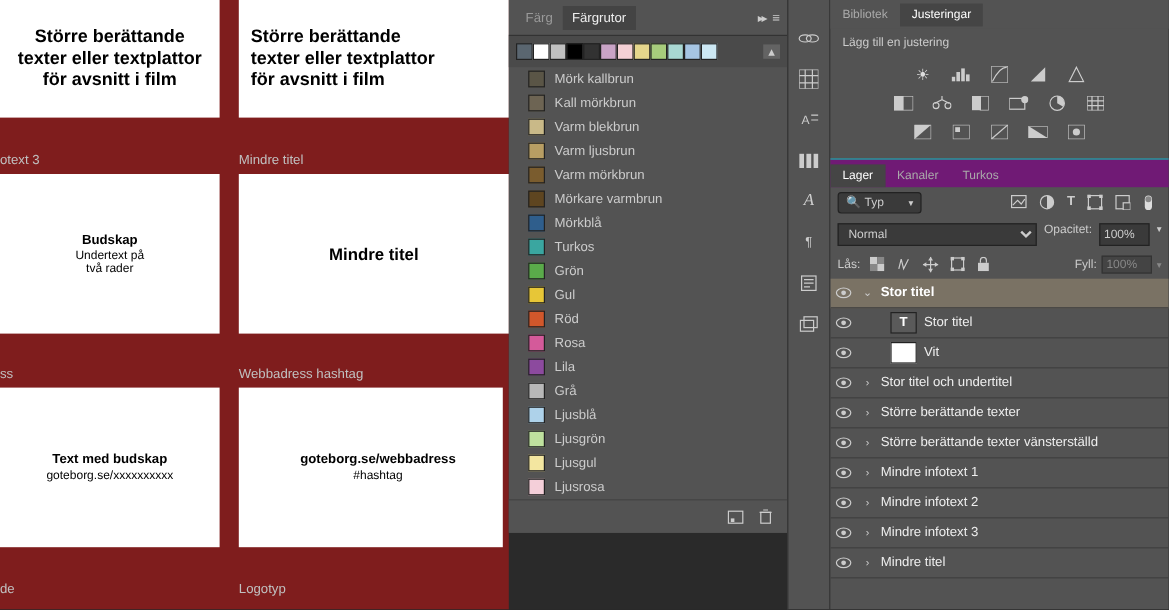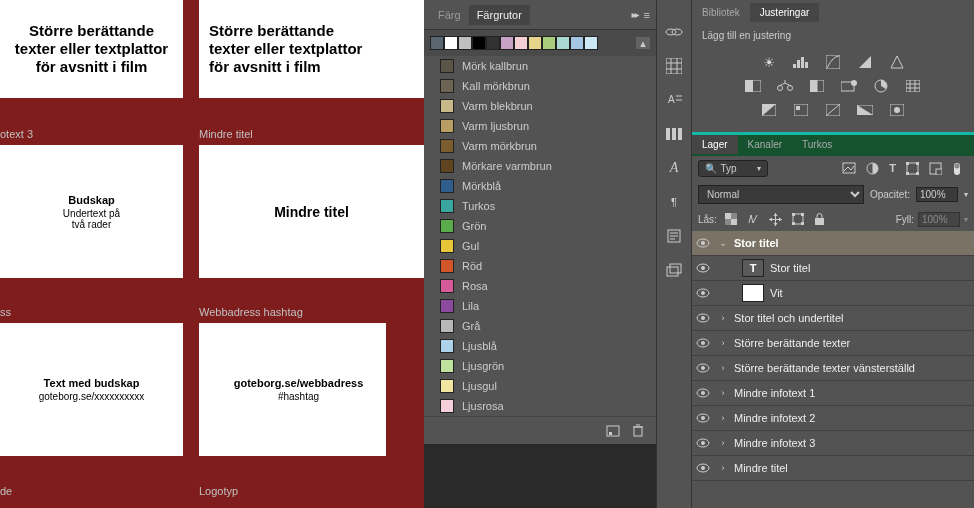--- a/index.html
+++ b/index.html
@@ -4,21 +4,21 @@
 <style>
 * { margin: 0; padding: 0; box-sizing: border-box; font-family: Arial, sans-serif; }
 body { background: #2a2a2a; width: 974px; height: 508px; overflow: hidden; position: relative; color: #ccc; font-size: 11px; }
 .canvas { position: absolute; left: 0; top: 0; width: 424px; height: 508px; background: #7f1d1d; }
 .artboard { background: #fff; position: absolute; color: #000; display: flex; flex-direction: column; align-items: center; justify-content: center; text-align: center; }
 .ab1 { left: 0; top: 0; width: 183px; height: 98px; }
 .ab2 { left: 199px; top: 0; width: 225px; height: 98px; padding: 10px; }
 .ab3 { left: 0; top: 145px; width: 183px; height: 133px; }
 .ab4 { left: 199px; top: 145px; width: 225px; height: 133px; }
 .ab5 { left: 0; top: 323px; width: 183px; height: 133px; }
-.ab6 { left: 199px; top: 323px; width: 187px; height: 133px; padding-left: 12px; }
+.ab6 { left: 199px; top: 323px; width: 220px; height: 133px; padding-left: 12px; }
 .ab-label { position: absolute; color: #c0c0c0; font-size: 11px; }
 .bold-title { font-weight: bold; font-size: 15px; line-height: 1.2; }
 .subtitle { font-size: 10px; margin-top: 2px; }
 .med-title { font-weight: bold; font-size: 14px; }
 .small-text { font-size: 11px; font-weight: bold; }
 .url-text { font-size: 10px; margin-top: 2px; }
 
 
 .swatches-panel { position: absolute; left: 424px; top: 0; width: 232px; height: 444px; background: #535353; display: flex; flex-direction: column; }
 .sw-header { display: flex; align-items: center; height: 30px; padding: 0 6px; border-bottom: 1px solid #333; }
@@ -41,27 +41,27 @@
 
 .right-panels { position: absolute; left: 692px; top: 0; width: 282px; height: 508px; background: #535353; display: flex; flex-direction: column; }
 .panel-tabs { display: flex; height: 24px; align-items: center; background: #535353; }
 .ptab { padding: 4px 10px; font-size: 10px; color: #aaa; cursor: pointer; }
 .ptab.active { color: #fff; background: #454545; }
 .adj-label { padding: 6px 10px; font-size: 10px; color: #ccc; }
 .adj-row { display: flex; gap: 12px; padding: 4px 0; justify-content: center; }
 .adj-icon { width: 20px; height: 16px; display: flex; align-items: center; justify-content: center; color: #ddd; cursor: pointer; font-size: 13px; }
 .adj-sect { padding: 3px 0 10px 0; }
 
-.layer-header { display: flex; height: 24px; align-items: flex-start; background: #14532d; border-top: 3px solid #14b8a6; }
+.layer-header { display: flex; height: 24px; align-items: flex-end; background: #701a75; border-top: 1px solid #14b8a6; }
 .layer-tools { display: flex; align-items: center; padding: 4px 6px; gap: 4px; }
 .search-kind { background: #3a3a3a; border: 1px solid #222; border-radius: 3px; padding: 2px 6px; color: #ccc; font-size: 10px; width: 70px; display: flex; align-items: center; }
 .filter-icons { display: flex; gap: 10px; margin-left: auto; padding-right: 6px; }
 .filter-icons > div { cursor: pointer; }
 
-.blend-row { display: flex; align-items: center; gap: 6px; padding: 4px 6px; }
+.blend-row { display: flex; gap: 6px; padding: 4px 6px; }
 .blend-sel { background: #3a3a3a; border: 1px solid #222; color: #ccc; font-size: 10px; padding: 2px 4px; flex: 1; }
 .opac-label { font-size: 10px; color: #ccc; }
 .opac-input { background: #3a3a3a; border: 1px solid #222; color: #ccc; width: 42px; font-size: 10px; padding: 1px 3px; }
 .lock-row { display: flex; align-items: center; gap: 8px; padding: 4px 6px; font-size: 10px; }
 .lock-icons { display: flex; gap: 10px; }
 .fill-right { margin-left: auto; display: flex; gap: 4px; align-items: center; }
 .fill-input { background: #444; border: 1px solid #333; color: #888; width: 42px; font-size: 10px; padding: 1px 3px; }
 
 .layers-list { flex: 1; overflow: hidden; }
 .layer-row { display: flex; align-items: center; height: 25px; padding: 0 4px; border-bottom: 1px solid #404040; gap: 6px; }

